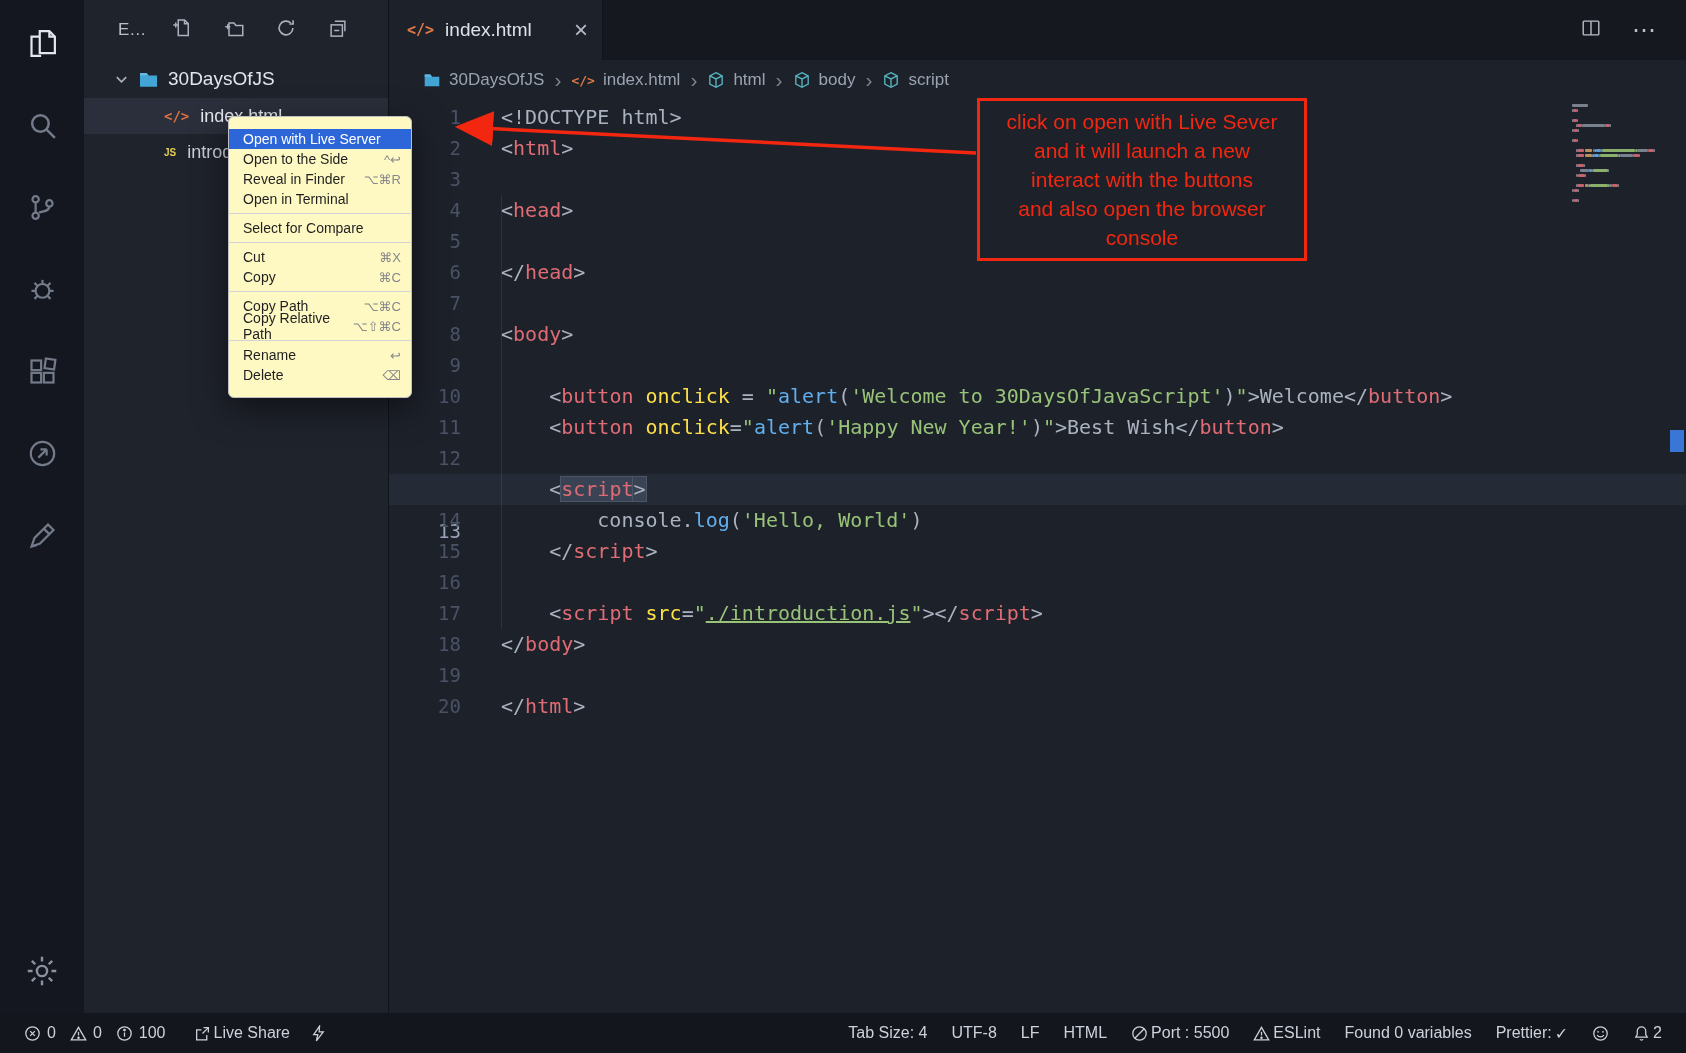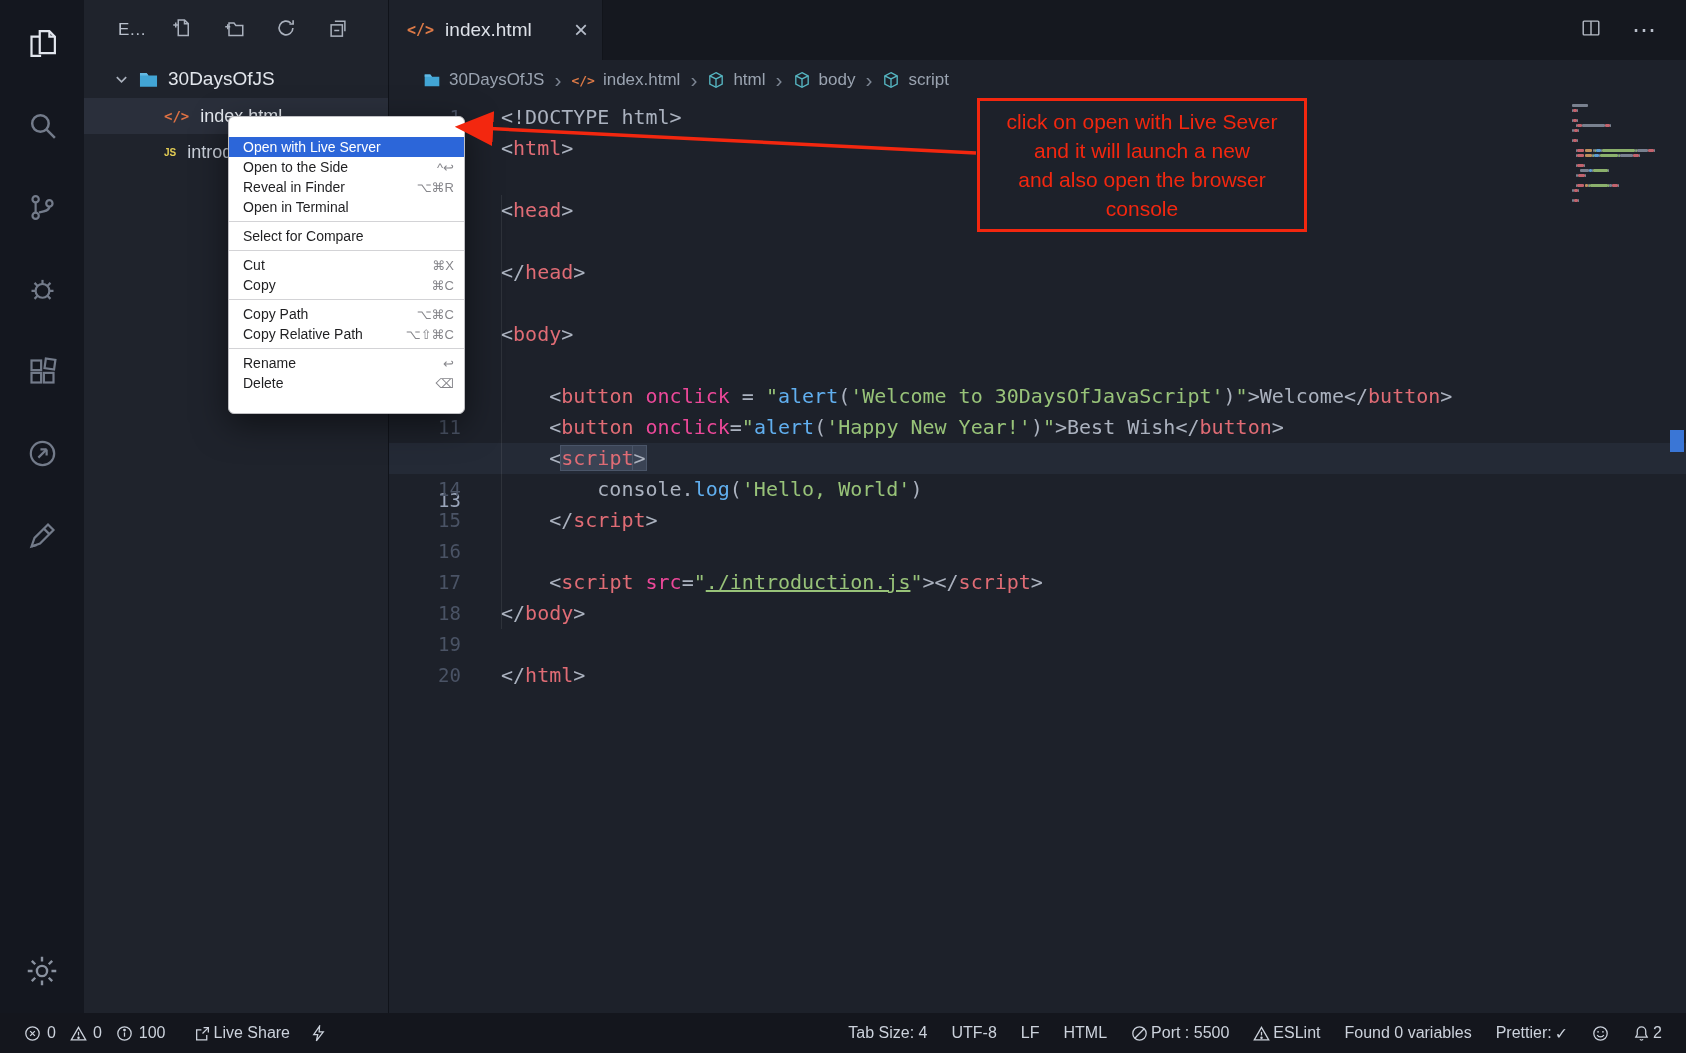--- a/index.html
+++ b/index.html
@@ -55,21 +55,21 @@
   
   #code-area { position:relative; flex:1; background:#1d212a; padding-top:2px; overflow:hidden; }
   .code-line { display:flex; height:31px; line-height:31px; white-space:pre;
                font-family:"DejaVu Sans Mono", monospace; font-size:20px; }
   .code-line.current { background:#242a36; }
   .ln { width:72px; flex:none; text-align:right; color:#4a5365; font-size:19px; cursor:pointer; }
   .current .ln { color:#9aa5ba;margin-top:42px; }
   .lt { padding-left:40px; }
   .tk-pl  { color:#abb2bf; }
   .tk-tag { color:#e06c75; }
-  .tk-attr{ color:#ec4899; }
+  .tk-attr{ color:#fde047; }
   .tk-str { color:#98c379; }
   .tk-fn  { color:#61afef; }
   .tk-lnk { color:#98c379; text-decoration:underline; }
   .tk-hl  { background:#3a4354; box-shadow:0 0 0 1px #4a5568; }
   #indent-guide { position:absolute; left:112px; top:95px; width:1px; height:434px;
                   background:rgba(255,255,255,0.08); }
   #minimap { position:absolute; top:4px; right:22px; width:92px; }
   .mm-line { display:flex; height:3px; margin-bottom:2px; }
   .mm-line span { height:3px; display:block; border-radius:1px; }
   #overview-marker { position:absolute; right:2px; top:330px; width:14px; height:22px; background:#3a76d6; }
@@ -79,23 +79,23 @@
                 padding:0 24px; color:#ccd2dc; font-size:16px; flex:none; }
   #status-left { display:flex; align-items:center; gap:20px; }
   #status-right { margin-left:auto; display:flex; align-items:center; gap:24px; }
   .sb-item { display:flex; align-items:center; gap:3px; cursor:pointer; white-space:nowrap; }
   .sb-icon svg { width:17px; height:17px; display:block; }
   .probs { display:flex; align-items:center; gap:6px; }
   .probs .num { margin-right:8px; }
   .chk { color:#ccd2dc; font-size:16px; }
 
   
-  #context-menu { position:absolute; left:228px; top:116px; width:237px; z-index:40;
-                  background:#ffffff; border:1px solid #bfbfc3; border-radius:6px;
-                  box-shadow:0 10px 34px rgba(0,0,0,0.5); padding:20px 0;
+  #context-menu { position:absolute; left:228px; top:116px; width:184px; z-index:40;
+                  background:#fef9c3; border:1px solid #bfbfc3; border-radius:6px;
+                  box-shadow:0 10px 34px rgba(0,0,0,0.5); padding:12px 0;
                   font-size:14px; color:#1f1f21; }
   .menu-item { display:flex; justify-content:space-between; align-items:center;
                height:20px; padding:0 10px 0 14px; cursor:pointer; }
   .menu-item.highlighted { background:#2c66d9; color:#ffffff; }
   .mi-short { color:#86868b; font-size:13px; }
   .highlighted .mi-short { color:#cfe0ff; }
   .menu-sep { height:1px; background:#d3d3d6; margin:4px 0; }
 
   
   #annotation-box { position:absolute; left:977px; top:98px; width:330px; z-index:30;
@@ -284,20 +284,21 @@
             <div class="code-line"><span class="ln">2</span><span class="lt"><span class="tk-pl">&lt;</span><span class="tk-tag">html</span><span class="tk-pl">&gt;</span></span></div>
             <div class="code-line"><span class="ln">3</span><span class="lt"></span></div>
             <div class="code-line"><span class="ln">4</span><span class="lt"><span class="tk-pl">&lt;</span><span class="tk-tag">head</span><span class="tk-pl">&gt;</span></span></div>
             <div class="code-line"><span class="ln">5</span></div>
             <div class="code-line"><span class="ln">6</span><span class="lt"><span class="tk-pl">&lt;/</span><span class="tk-tag">head</span><span class="tk-pl">&gt;</span></span></div>
             <div class="code-line"><span class="ln">7</span><span class="lt"></span></div>
             <div class="code-line"><span class="ln">8</span><span class="lt"><span class="tk-pl">&lt;</span><span class="tk-tag">body</span><span class="tk-pl">&gt;</span></span></div>
             <div class="code-line"><span class="ln">9</span><span class="lt"></span></div>
             <div class="code-line"><span class="ln">10</span><span class="lt"><span class="tk-pl">    &lt;</span><span class="tk-tag">button</span><span class="tk-pl"> </span><span class="tk-attr">onclick</span><span class="tk-pl"> = </span><span class="tk-str">"</span><span class="tk-fn">alert</span><span class="tk-pl">(</span><span class="tk-str">'Welcome to 30DaysOfJavaScript'</span><span class="tk-pl">)</span><span class="tk-str">"</span><span class="tk-pl">&gt;Welcome&lt;/</span><span class="tk-tag">button</span><span class="tk-pl">&gt;</span></span></div>
             <div class="code-line"><span class="ln">11</span><span class="lt"><span class="tk-pl">    &lt;</span><span class="tk-tag">button</span><span class="tk-pl"> </span><span class="tk-attr">onclick</span><span class="tk-pl">=</span><span class="tk-str">"</span><span class="tk-fn">alert</span><span class="tk-pl">(</span><span class="tk-str">'Happy New Year!'</span><span class="tk-pl">)</span><span class="tk-str">"</span><span class="tk-pl">&gt;Best Wish&lt;/</span><span class="tk-tag">button</span><span class="tk-pl">&gt;</span></span></div>
+            <div class="code-line"><span class="ln">12</span><span class="lt"></span></div>
             <div class="code-line current"><span class="ln">13</span><span class="lt"><span class="tk-pl">    &lt;</span><span class="tk-tag tk-hl">script</span><span class="tk-pl tk-hl">&gt;</span></span></div>
             <div class="code-line"><span class="ln">14</span><span class="lt"><span class="tk-pl">        console.</span><span class="tk-fn">log</span><span class="tk-pl">(</span><span class="tk-str">'Hello, World'</span><span class="tk-pl">)</span></span></div>
             <div class="code-line"><span class="ln">15</span><span class="lt"><span class="tk-pl">    &lt;/</span><span class="tk-tag">script</span><span class="tk-pl">&gt;</span></span></div>
             <div class="code-line"><span class="ln">16</span><span class="lt"></span></div>
             <div class="code-line"><span class="ln">17</span><span class="lt"><span class="tk-pl">    &lt;</span><span class="tk-tag">script</span><span class="tk-pl"> </span><span class="tk-attr">src</span><span class="tk-pl">=</span><span class="tk-str">"</span><span class="tk-lnk">./introduction.js</span><span class="tk-str">"</span><span class="tk-pl">&gt;&lt;/</span><span class="tk-tag">script</span><span class="tk-pl">&gt;</span></span></div>
             <div class="code-line"><span class="ln">18</span><span class="lt"><span class="tk-pl">&lt;/</span><span class="tk-tag">body</span><span class="tk-pl">&gt;</span></span></div>
             <div class="code-line"><span class="ln">19</span><span class="lt"></span></div>
             <div class="code-line"><span class="ln">20</span><span class="lt"><span class="tk-pl">&lt;/</span><span class="tk-tag">html</span><span class="tk-pl">&gt;</span></span></div>
           </div>
         <div id="minimap">
@@ -576,20 +577,21 @@
       </div>
       <div class="menu-item">
         <span class="mi-label">Delete</span>
         <span class="mi-short">⌫</span>
       </div>
     </div>
 
   <div id="annotation-box">
       <div class="ann-line">click on open with Live Sever</div>
       <div class="ann-line">and it will launch a new</div>
+      <div class="ann-line">interact with the buttons</div>
       <div class="ann-line">and also open the browser</div>
       <div class="ann-line">console</div>
     </div>
   <svg id="annotation-arrow" width="1686" height="1053">
     <defs>
       <marker id="ah" markerWidth="11" markerHeight="10" refX="9.5" refY="5" orient="auto">
         <path d="M0 0 L11 5 L0 10 z" fill="#f3270f"></path>
       </marker>
     </defs>
     <line x1="976" y1="153" x2="460" y2="127" stroke="#f3270f" stroke-width="3.5" marker-end="url(#ah)"></line>

